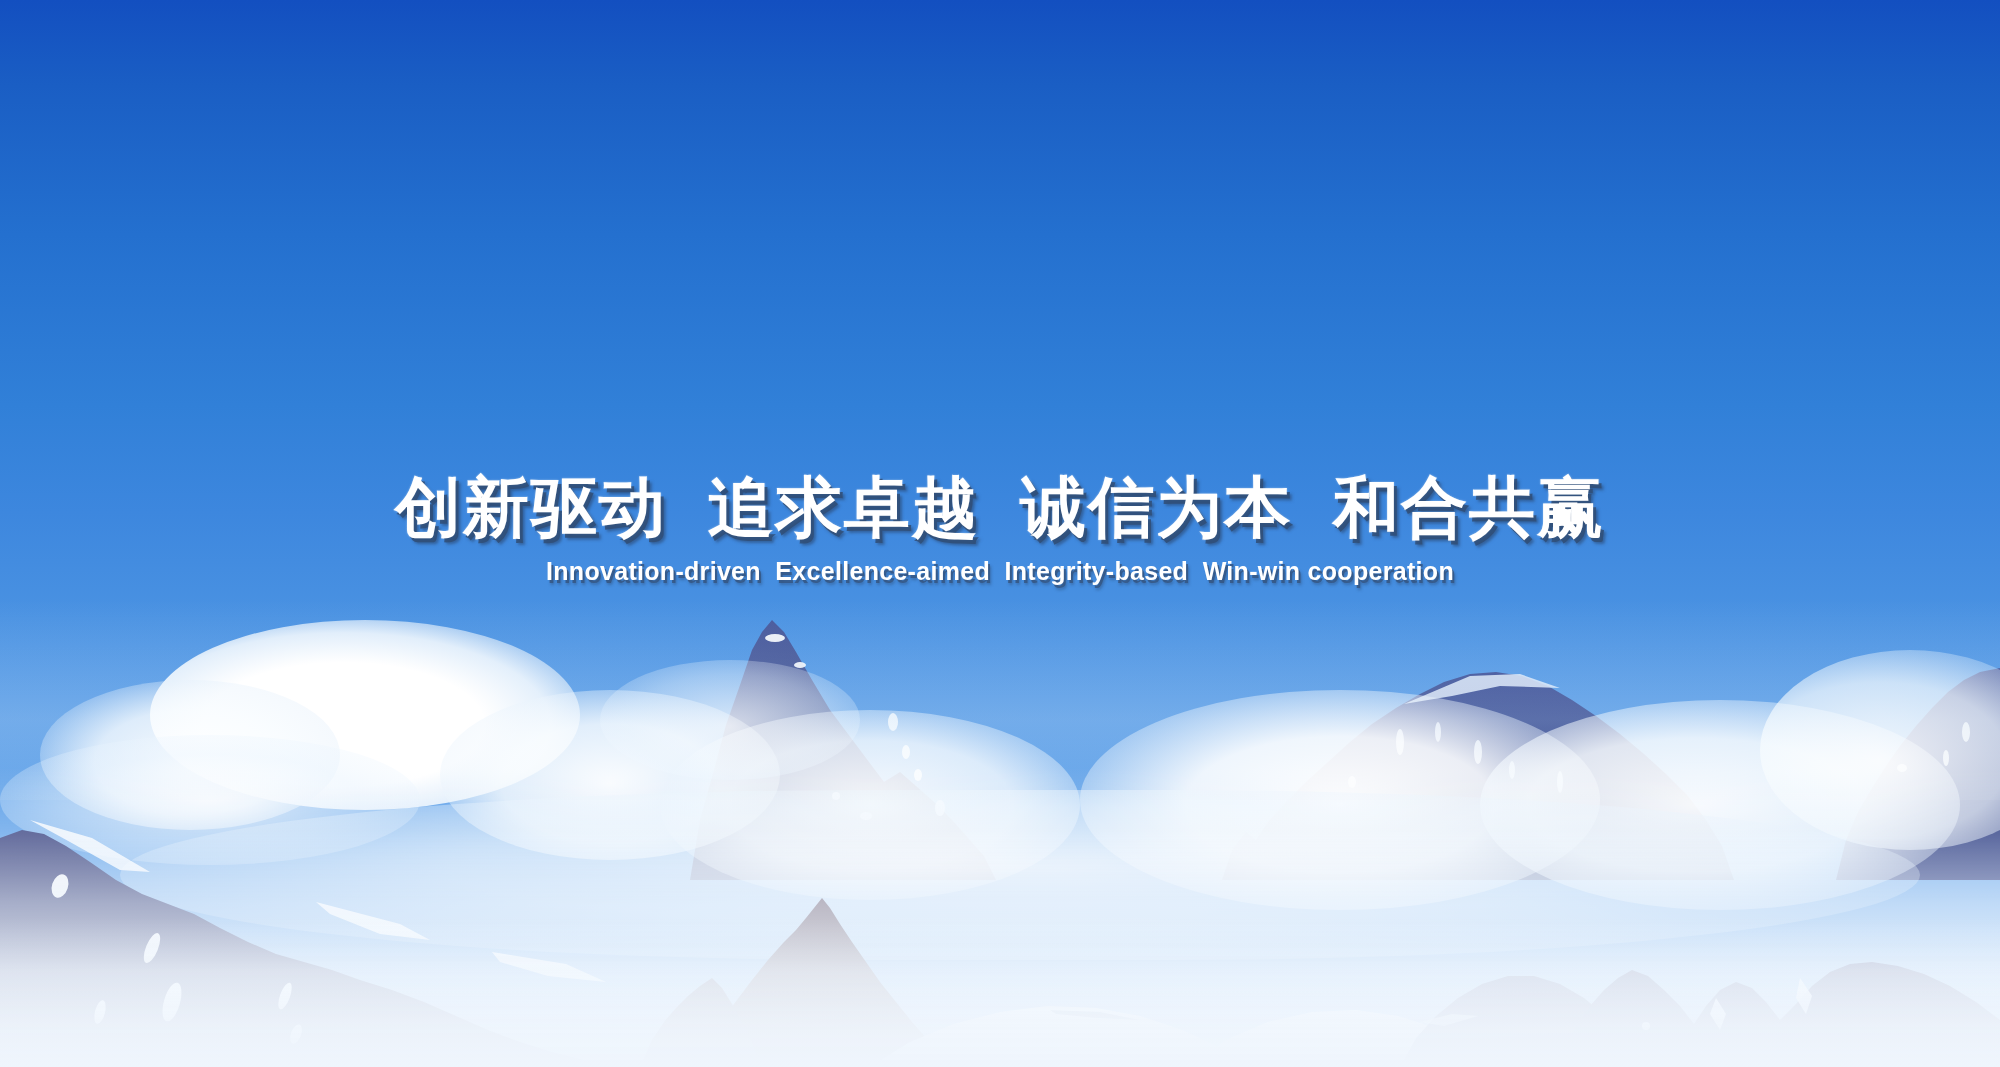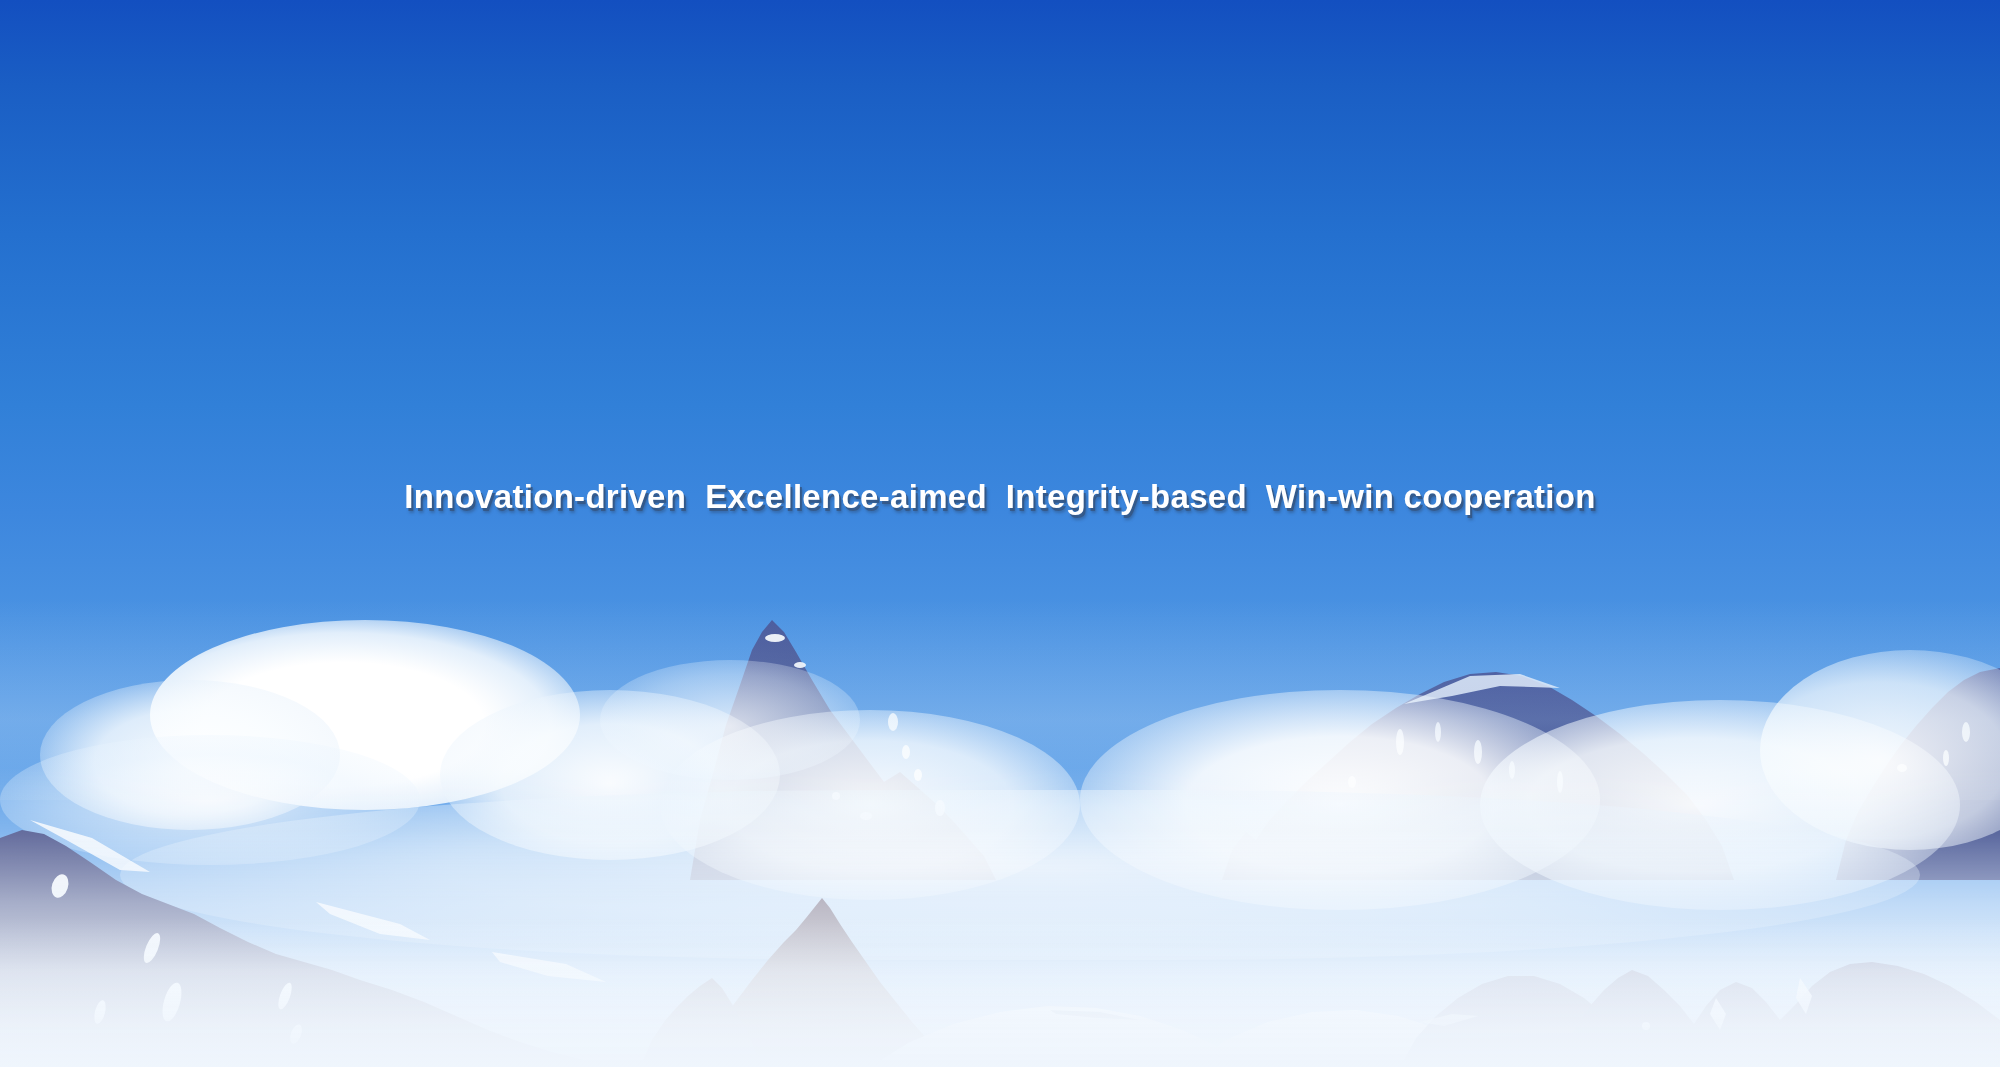--- a/index.html
+++ b/index.html
@@ -81,21 +81,21 @@
     letter-spacing:2px;
     white-space:pre;
     text-shadow:
       3px 4px 0 rgba(48,78,118,.85),
       5px 6px 3px rgba(40,66,104,.55),
       0 0 2px rgba(255,255,255,.5);
   }
   .slogan-en{
     margin-top:8px;
     color:#ffffff;
-    font-size:33px;
+    font-size:25px;
     line-height:38px;
     font-weight:600;
     letter-spacing:.3px;
     white-space:pre;
     text-shadow:
       2px 3px 0 rgba(52,84,126,.80),
       3px 5px 3px rgba(42,70,110,.45);
   }
 </style>
 </head>
@@ -256,16 +256,17 @@
         <ellipse cx="1646" cy="236" rx="4" ry="4"></ellipse>
         <path d="M1420,232 L1452,224 L1478,226 L1444,236 Z" opacity="0.7"></path>
       </g>
     </svg>
   </div>
 
   <div class="mist"></div>
   <div class="mist2"></div>
 
   <div class="slogan">
+    <div class="slogan-cn">创新驱动  追求卓越  诚信为本  和合共赢</div>
     <div class="slogan-en">Innovation-driven  Excellence-aimed  Integrity-based  Win-win cooperation</div>
   </div>
 
 </div>
 
 </body></html>

